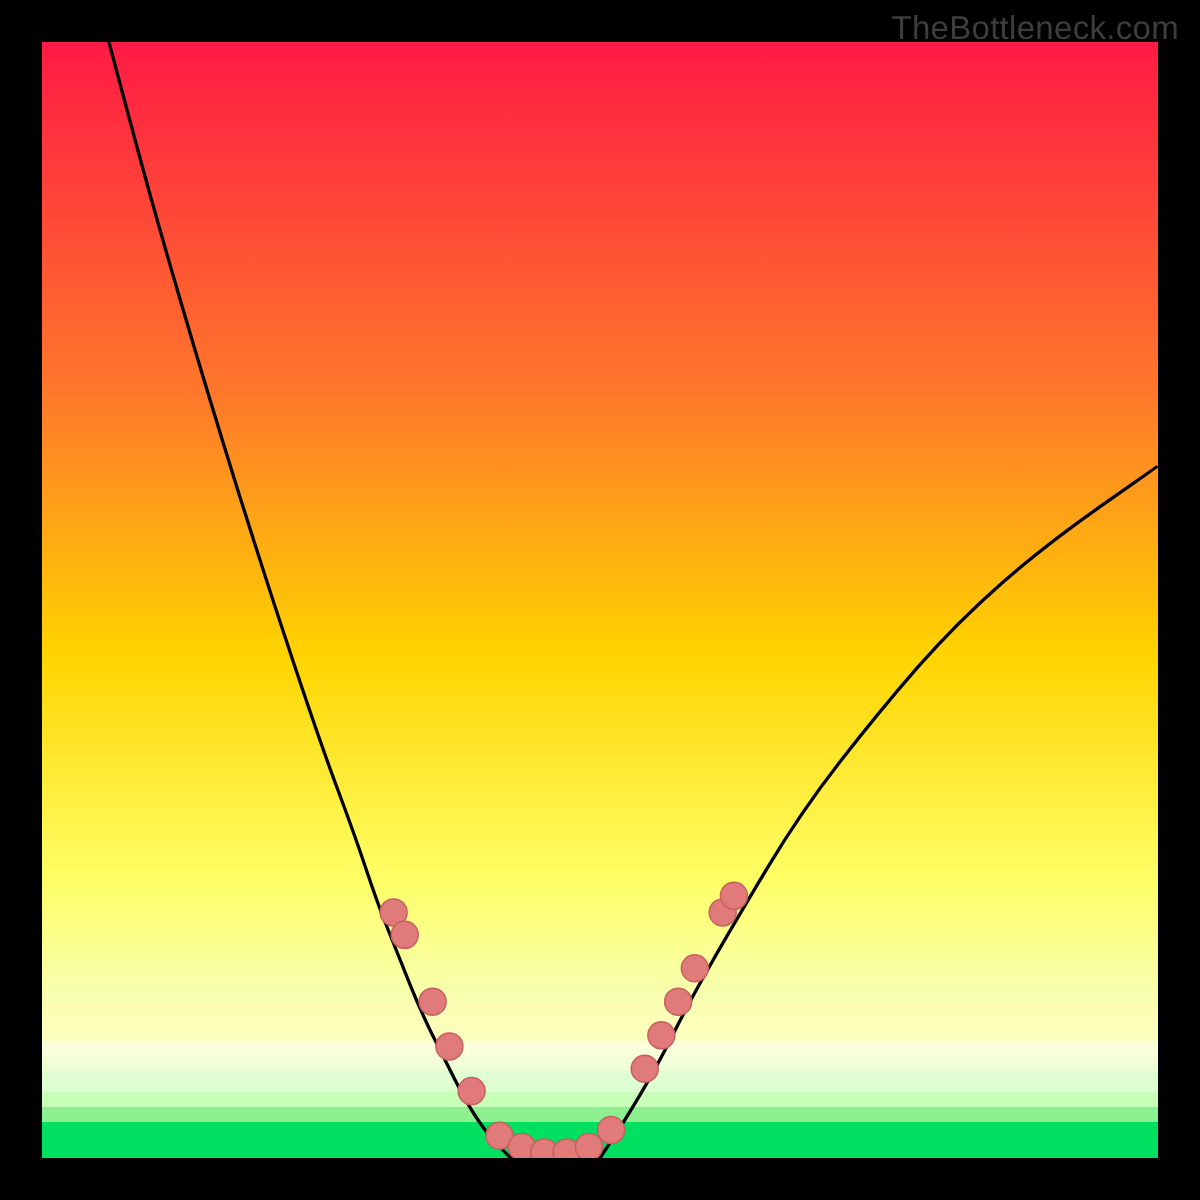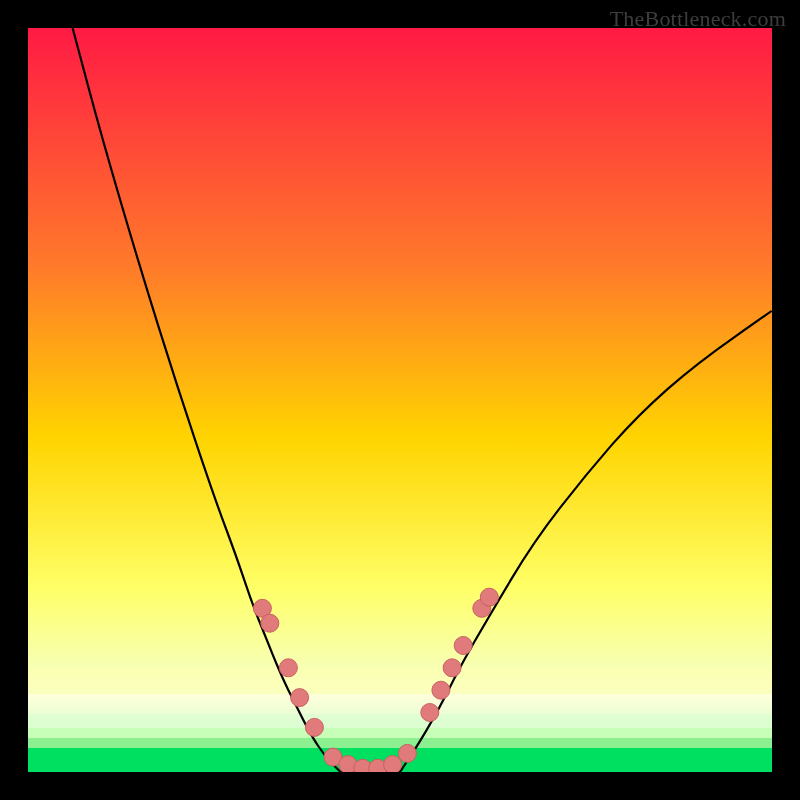--- a/index.html
+++ b/index.html
@@ -28,21 +28,21 @@
     position: absolute;
     left: 0;
     top: 0;
     width: 100%;
     height: 100%;
   }
   .watermark {
     position: absolute;
     top: 6px;
     right: 14px;
-    font-family: Liberation Serif, serif;
+    font-family: Liberation Sans, sans-serif;
     font-size: 22px;
     color: #3d3d3d;
     letter-spacing: 0.2px;
     font-weight: 500;
   }
 </style>
 </head>
 <body>
 
 <div class="chart-frame">

